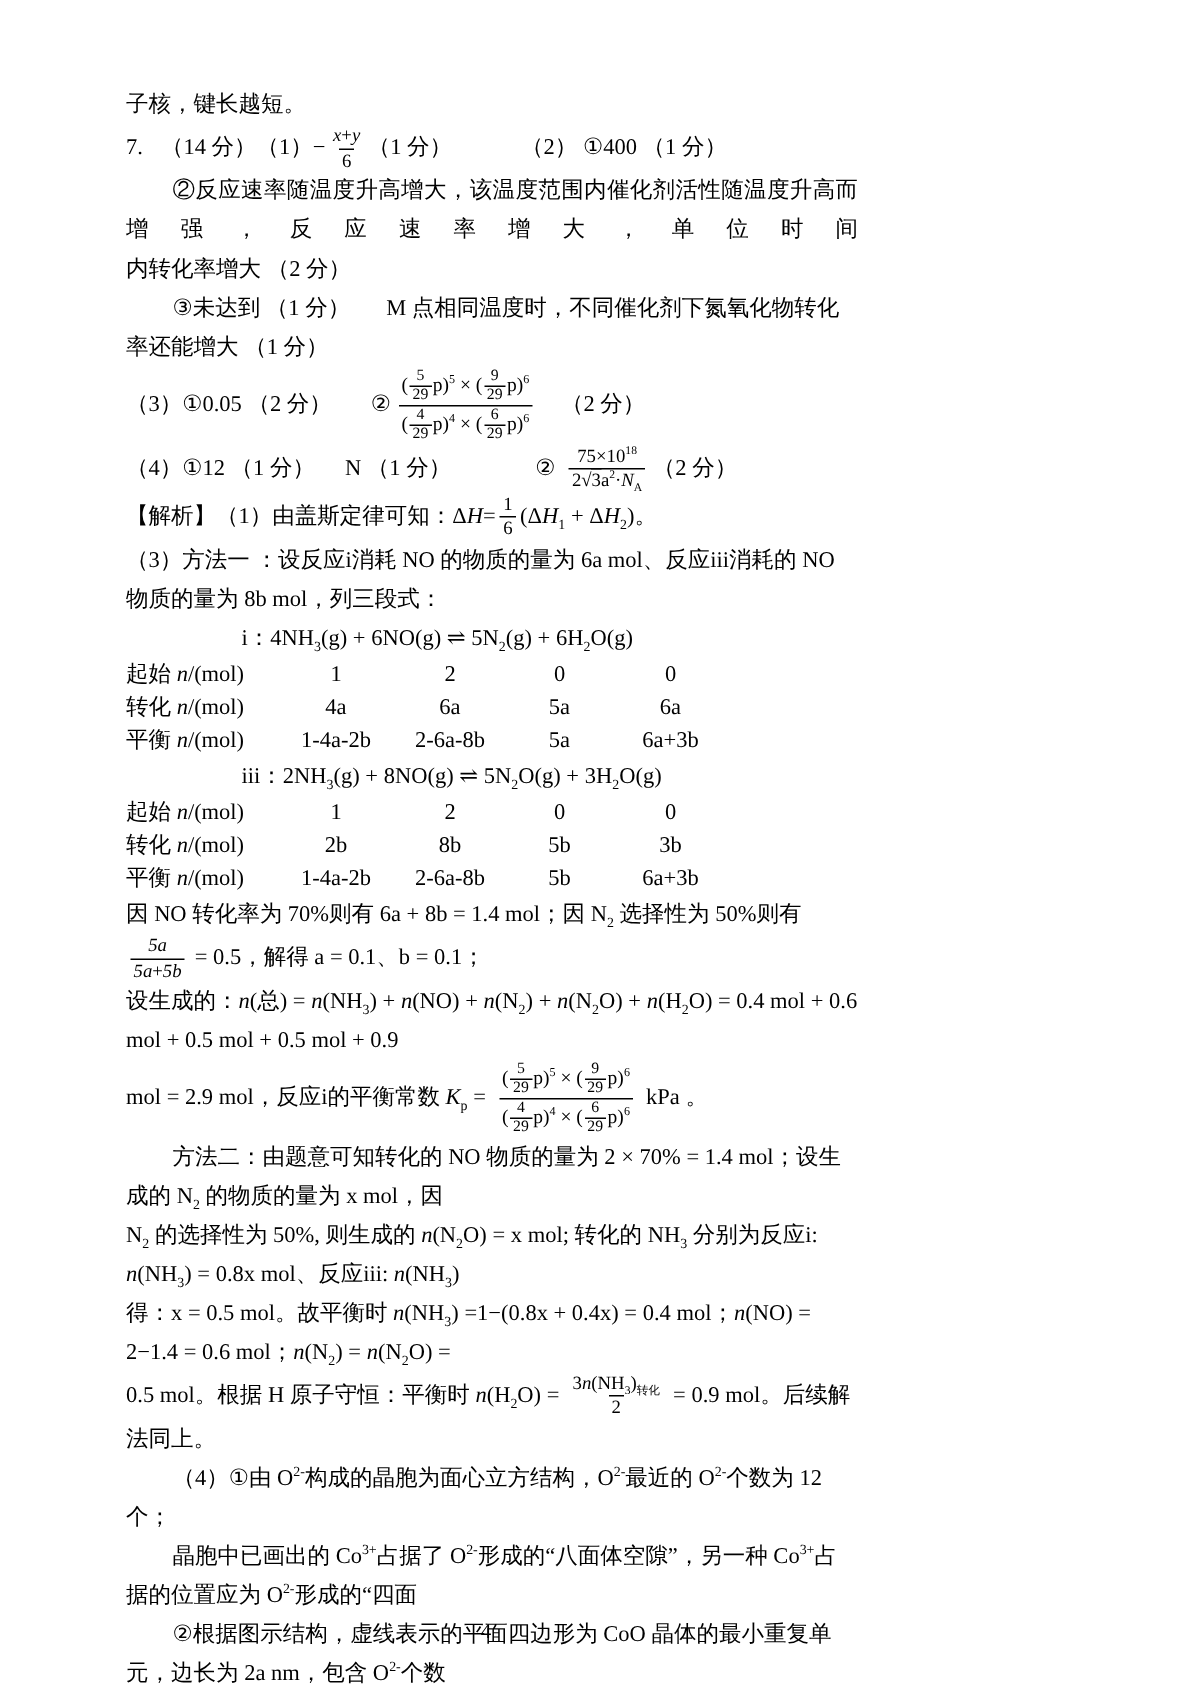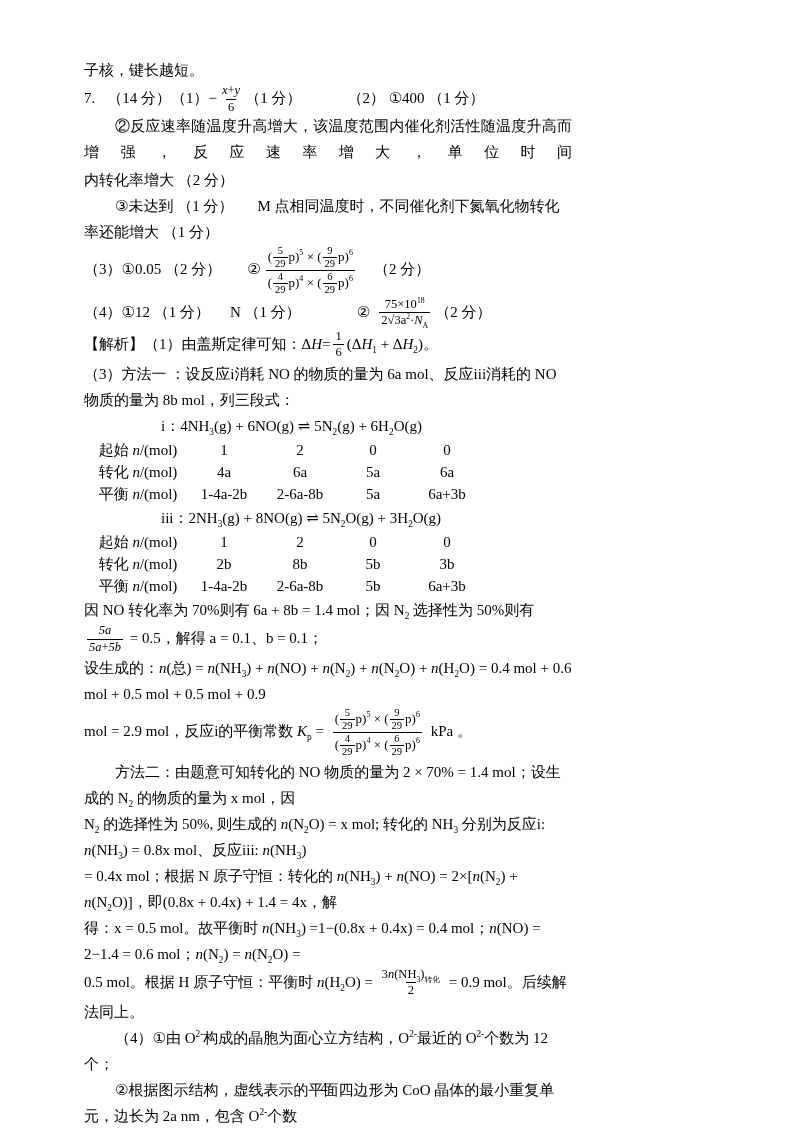--- a/index.html
+++ b/index.html
@@ -7,21 +7,21 @@
         font-family:"Liberation Serif","DejaVu Serif","DejaVu Sans",serif;font-size:15px;}
   .content{padding:57px 76px 0 84px;}
   p.ln{margin:0;line-height:26px;}
   .mt12{margin-top:12px}.mt10{margin-top:10px}.mt8{margin-top:8px}.mt6{margin-top:6px}.mt4{margin-top:4px}
   .indent{text-indent:31px;}
   .jl{text-align:justify;text-align-last:justify;font-family:Liberation Mono, monospace;}
   .sp28{line-height:28px}.sp30{line-height:30px}.sp32{line-height:32px}
   .eq{margin:0;padding-left:77px;line-height:23px;}
   .tbl{line-height:22px;}
   .trow{display:grid;grid-template-columns:108px 64px 88px 58px 90px;}
-  .tlab{text-align:center;}
+  .tlab{text-align:left;}
   .tc{text-align:center;}
   sub,sup{font-size:0.62em;line-height:0;}
   i{font-style:italic;}
   .fr{display:inline-flex;flex-direction:column;align-items:center;vertical-align:middle;
       text-align:center;font-size:12.5px;line-height:1.25;margin:0 3px;}
   .fr .nu{padding:0 2px;display:block;}
   .fr .dn{padding:0 2px;display:block;border-top:1px solid #000;}
   .fr.big{font-size:13px;margin:0 5px;}
   .fr .fr{font-size:10px;margin:0 1px;line-height:1.15;}
   .fr.big .fr{font-size:10.5px;}
@@ -132,27 +132,27 @@
           <span class="dn"><span>(</span><span class="fr">
               <span class="nu"><span>4</span></span>
               <span class="dn"><span>29</span></span>
             </span><span>p)</span><sup>4</sup><span> × (</span><span class="fr">
               <span class="nu"><span>6</span></span>
               <span class="dn"><span>29</span></span>
             </span><span>p)</span><sup>6</sup></span>
         </span><span> kPa 。</span></p>
       <p class="ln indent sp30 mt4"><span>方法二：由题意可知转化的 NO 物质的量为 2 × 70% = 1.4 mol；设生成的 N</span><sub>2</sub><span> 的物质的量为 x mol，因</span></p>
       <p class="ln sp30"><span>N</span><sub>2</sub><span> 的选择性为 50%, 则生成的 </span><i>n</i><span>(N</span><sub>2</sub><span>O) = x mol; 转化的 NH</span><sub>3</sub><span> 分别为反应i: </span><i>n</i><span>(NH</span><sub>3</sub><span>) = 0.8x mol、反应iii: </span><i>n</i><span>(NH</span><sub>3</sub><span>)</span></p>
-      <p class="ln sp30"><span>= 0.4x mol；根据 N 原子守恒：转化的 </span><i>n</i><span>(NH</span><sub>3</sub><span>) + </span><i>n</i><span>(NO) = 2×[</span><i>n</i><span>(N</span><sub>2</sub><span>) + </span><i>n</i><span>(N</span><sub>2</sub><span>O)]，即(0.8x + 0.4x) + 1.4 = 4x，解</span></p>
       <p class="ln sp30"><span>得：x = 0.5 mol。故平衡时 </span><i>n</i><span>(NH</span><sub>3</sub><span>) =1−(0.8x + 0.4x) = 0.4 mol；</span><i>n</i><span>(NO) = 2−1.4 = 0.6 mol；</span><i>n</i><span>(N</span><sub>2</sub><span>) = </span><i>n</i><span>(N</span><sub>2</sub><span>O) =</span></p>
       <p class="ln"><span>0.5 mol。根据 H 原子守恒：平衡时 </span><i>n</i><span>(H</span><sub>2</sub><span>O) = </span><span class="fr">
           <span class="nu"><span>3</span><i>n</i><span>(NH</span><sub>3</sub><span>)</span><sub>转化</sub></span>
           <span class="dn"><span>2</span></span>
         </span><span> = 0.9 mol。后续解法同上。</span></p>
       <p class="ln indent mt8 sp28"><span>（4）①由 O</span><sup>2-</sup><span>构成的晶胞为面心立方结构，O</span><sup>2-</sup><span>最近的 O</span><sup>2-</sup><span>个数为 12 个；</span></p>
+      <p class="ln indent sp28"><span>晶胞中已画出的 Co</span><sup>3+</sup><span>占据了 O</span><sup>2-</sup><span>形成的“八面体空隙”，另一种 Co</span><sup>3+</sup><span>占据的位置应为 O</span><sup>2-</sup><span>形成的“四面</span></p>
       <p class="ln indent mt4 sp28"><span>②根据图示结构，虚线表示的平面四边形为 CoO 晶体的最小重复单元，边长为 2a nm，包含 O</span><sup>2-</sup><span>个数</span></p>
       <p class="ln"><span class="fr">
           <span class="nu"><span>1</span></span>
         </span><span class="fr">
           <span class="nu"><span>75</span></span>
         </span></p>
     </div>
   <div class="footer">
     <span>4</span>
   </div>

